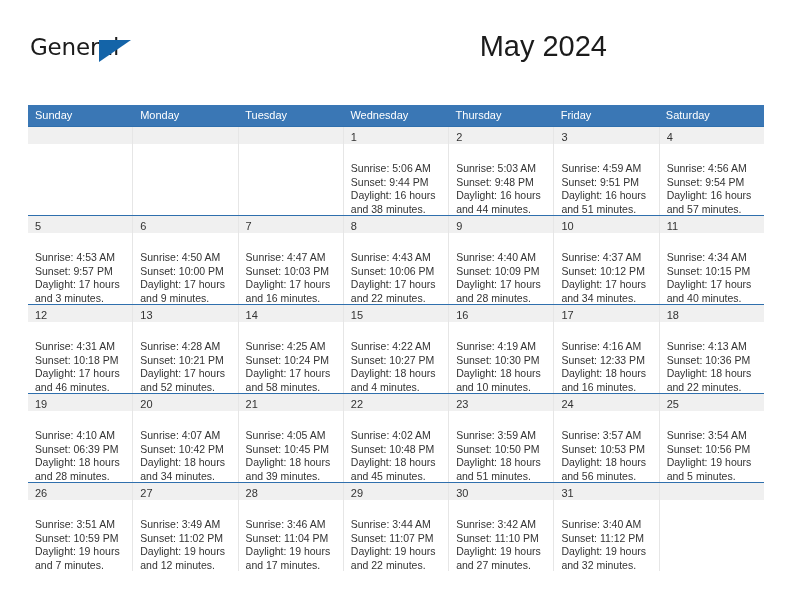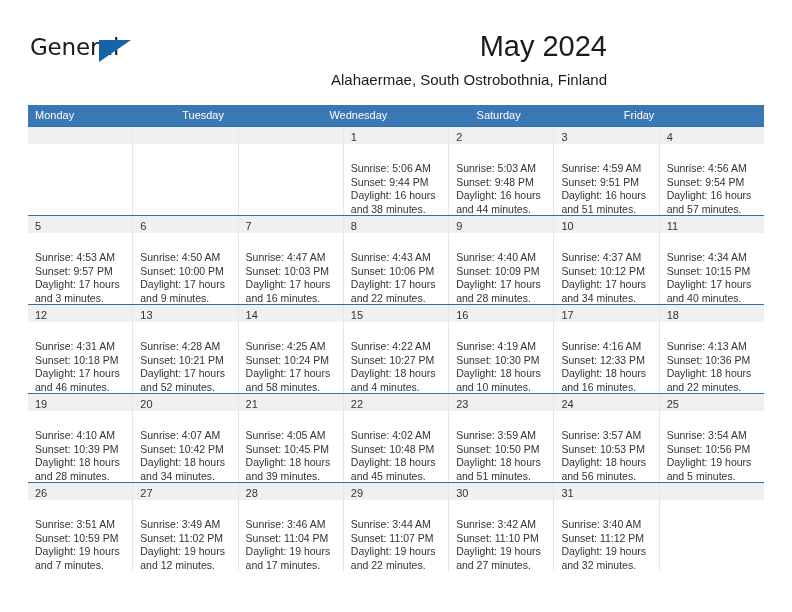--- a/index.html
+++ b/index.html
@@ -160,33 +160,34 @@
   <div class="header">
 
     <div class="logo">
       <span class="logo-general">General</span>
       <span class="logo-triangle"></span>
       <span class="logo-blue">Blue</span>
     </div>
 
     <div class="title-block">
       <div class="month-title">May 2024</div>
-      <div class="location-subtitle">Alahaermae, South Ostrobothnia, Finland</div>
     </div>
 
   </div>
 
   <div class="calendar">
 
     <div class="weekday-header">
+      <div class="weekday-cell">Sunday</div>
       <div class="weekday-cell">Monday</div>
       <div class="weekday-cell">Tuesday</div>
       <div class="weekday-cell">Wednesday</div>
+      <div class="weekday-cell">Thursday</div>
+      <div class="weekday-cell">Friday</div>
       <div class="weekday-cell">Saturday</div>
-      <div class="weekday-cell">Friday</div>
     </div>
 
     <div class="week-row">
       <div class="day-cell empty">
         <div class="day-number-band"><span class="day-number"></span></div>
 
       </div>
       <div class="day-cell empty">
         <div class="day-number-band"><span class="day-number"></span></div>
 
@@ -363,21 +364,21 @@
           <div>and 22 minutes.</div>
         </div>
       </div>
     </div>
 
     <div class="week-row">
       <div class="day-cell">
         <div class="day-number-band"><span class="day-number">19</span></div>
         <div class="day-details">
           <div>Sunrise: 4:10 AM</div>
-          <div>Sunset: 10:39 PM</div>
+          <div>Sunset: 06:39 PM</div>
           <div>Daylight: 18 hours</div>
           <div>and 28 minutes.</div>
         </div>
       </div>
       <div class="day-cell">
         <div class="day-number-band"><span class="day-number">20</span></div>
         <div class="day-details">
           <div>Sunrise: 4:07 AM</div>
           <div>Sunset: 10:42 PM</div>
           <div>Daylight: 18 hours</div>

